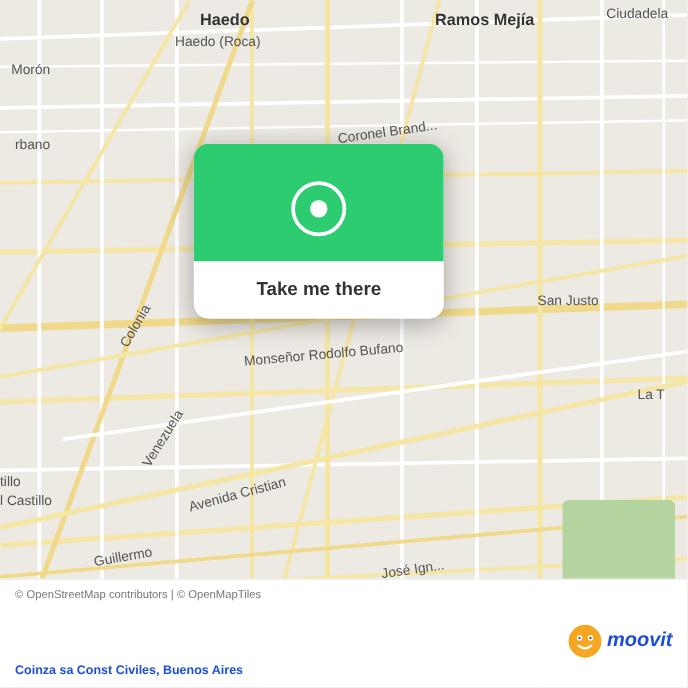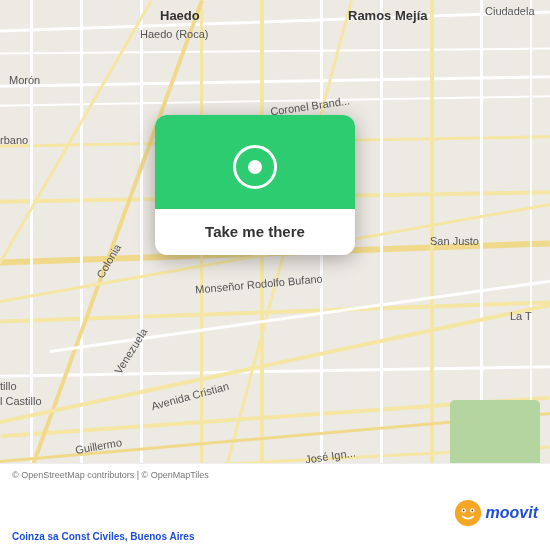--- a/index.html
+++ b/index.html
@@ -286,23 +286,23 @@
   <div class="d-road-7"></div>
   <div class="d-road-8"></div>
   <div class="d-road-9"></div>
 
   <div class="park-area"></div>
 
   <span class="map-label-bold" style="top:8px;left:160px;">Haedo</span>
   <span class="map-label" style="top:28px;left:140px;">Haedo (Roca)</span>
   <span class="map-label-bold" style="top:8px;left:348px;">Ramos Mejía</span>
   <span class="map-label" style="top:5px;left:485px;">Ciudadela</span>
-  <span class="map-label" style="top:74px;left:9px;">Morón</span>
+  <span class="map-label" style="top:50px;left:9px;">Morón</span>
   <span class="map-label" style="top:100px;left:270px;transform:rotate(-8deg);">Coronel Brand...</span>
-  <span class="map-label" style="top:110px;left:0px;margin-top:24px;">rbano</span>
+  <span class="map-label" style="top:110px;left:12px;">rbano</span>
   <span class="map-label" style="top:255px;left:90px;transform:rotate(-60deg);">Colonia</span>
   <span class="map-label" style="top:345px;left:105px;transform:rotate(-58deg);">Venezuela</span>
   <span class="map-label" style="top:235px;left:430px;">San Justo</span>
   <span class="map-label" style="top:278px;left:195px;transform:rotate(-5deg);">Monseñor Rodolfo Bufano</span>
   <span class="map-label" style="top:310px;left:510px;">La T</span>
   <span class="map-label" style="top:380px;left:0px;">tillo</span>
   <span class="map-label" style="top:395px;left:0px;">l Castillo</span>
   <span class="map-label" style="top:390px;left:150px;transform:rotate(-15deg);">Avenida Cristian</span>
   <span class="map-label" style="top:440px;left:75px;transform:rotate(-10deg);">Guillermo</span>
   <span class="map-label" style="top:450px;left:305px;transform:rotate(-8deg);">José Ign...</span>

